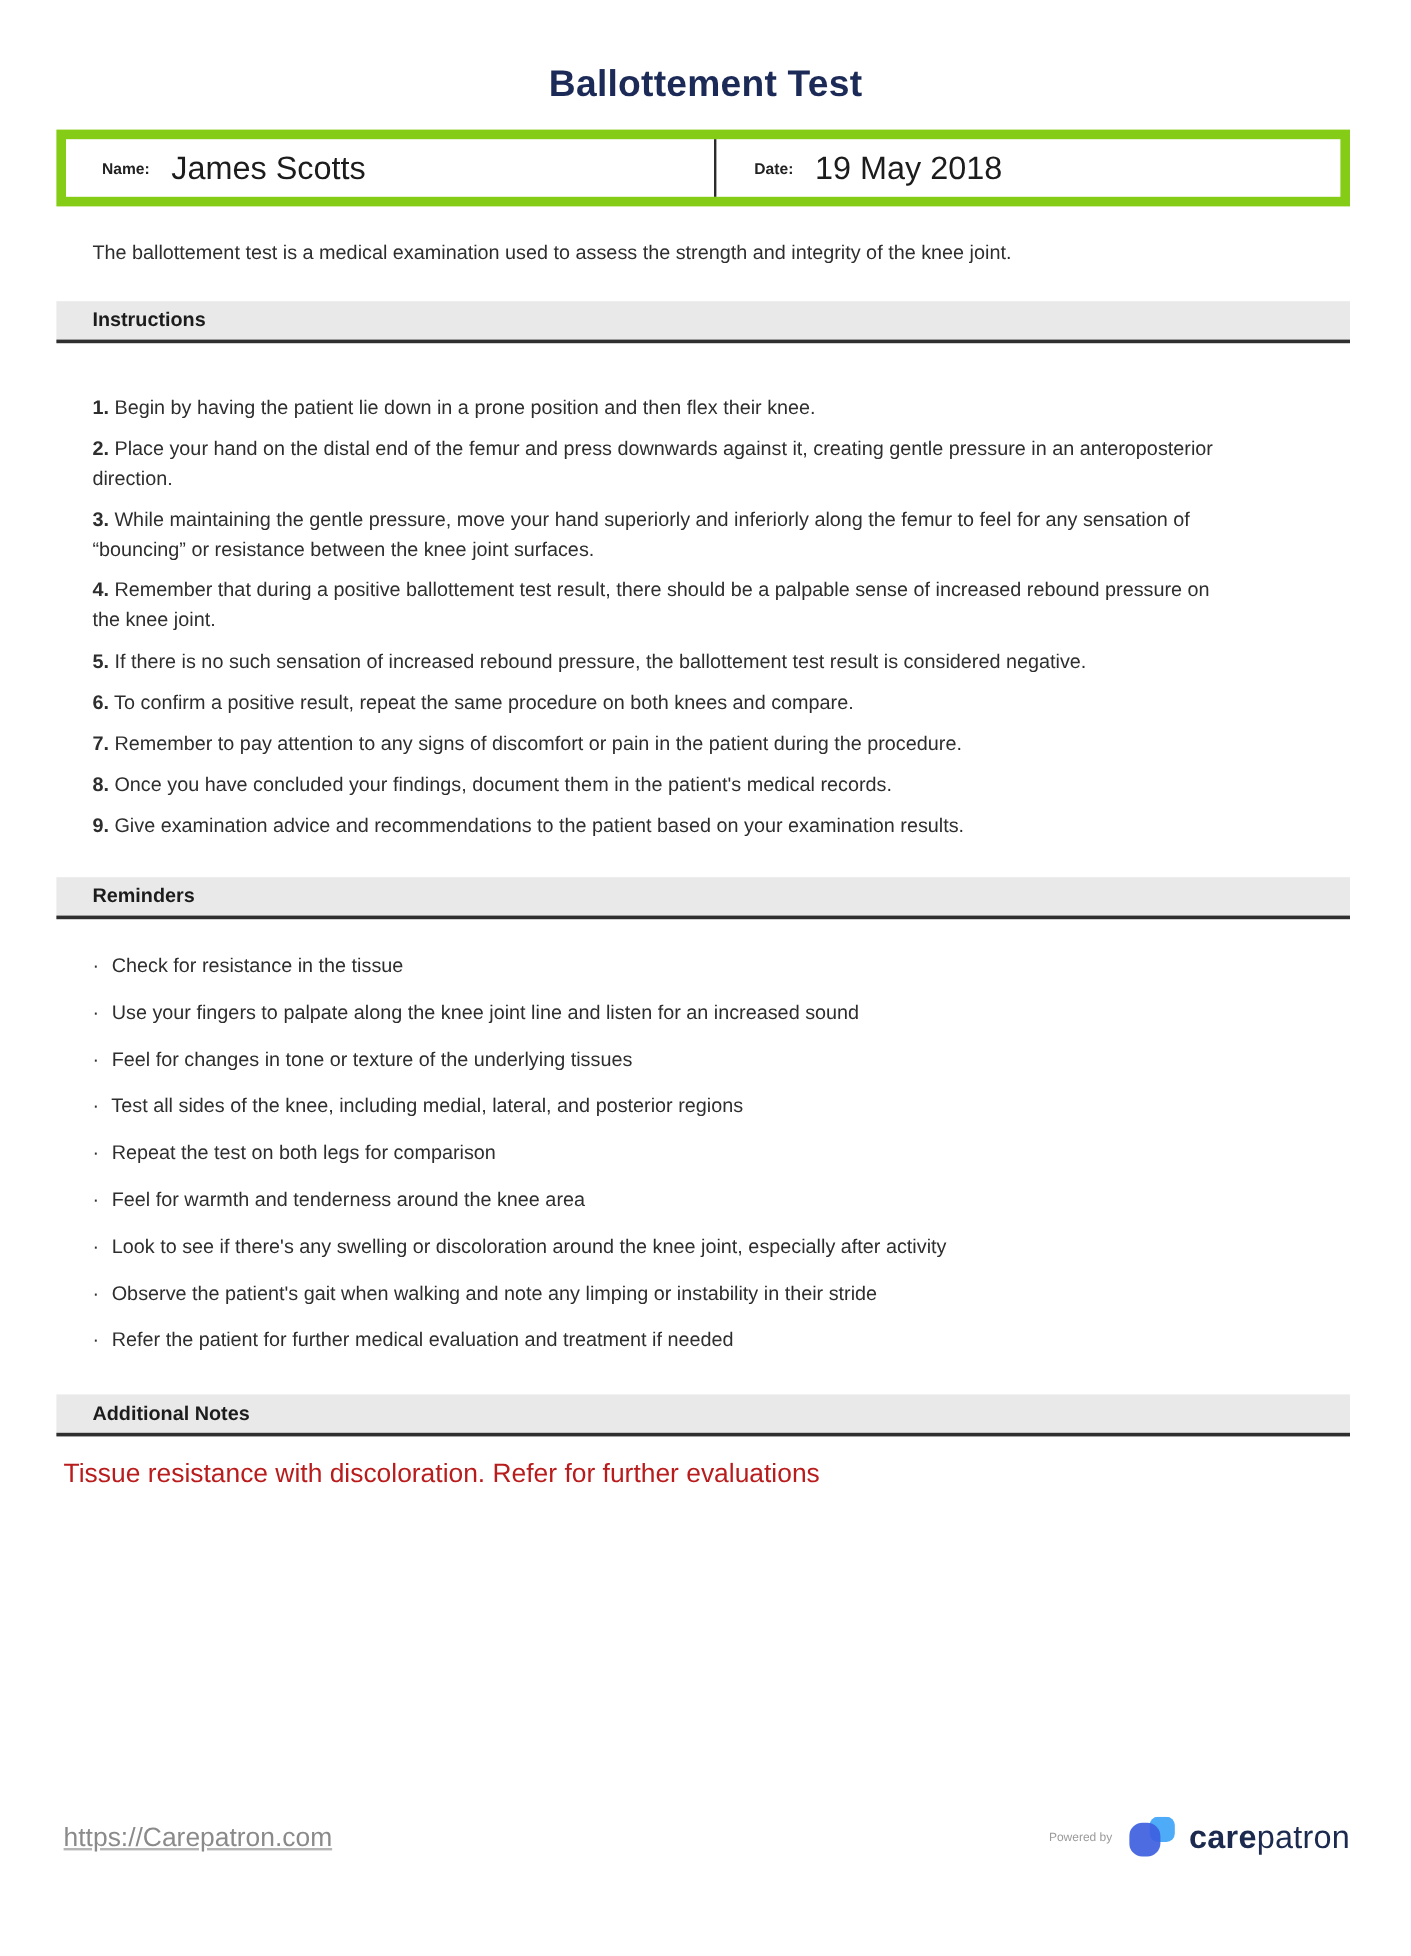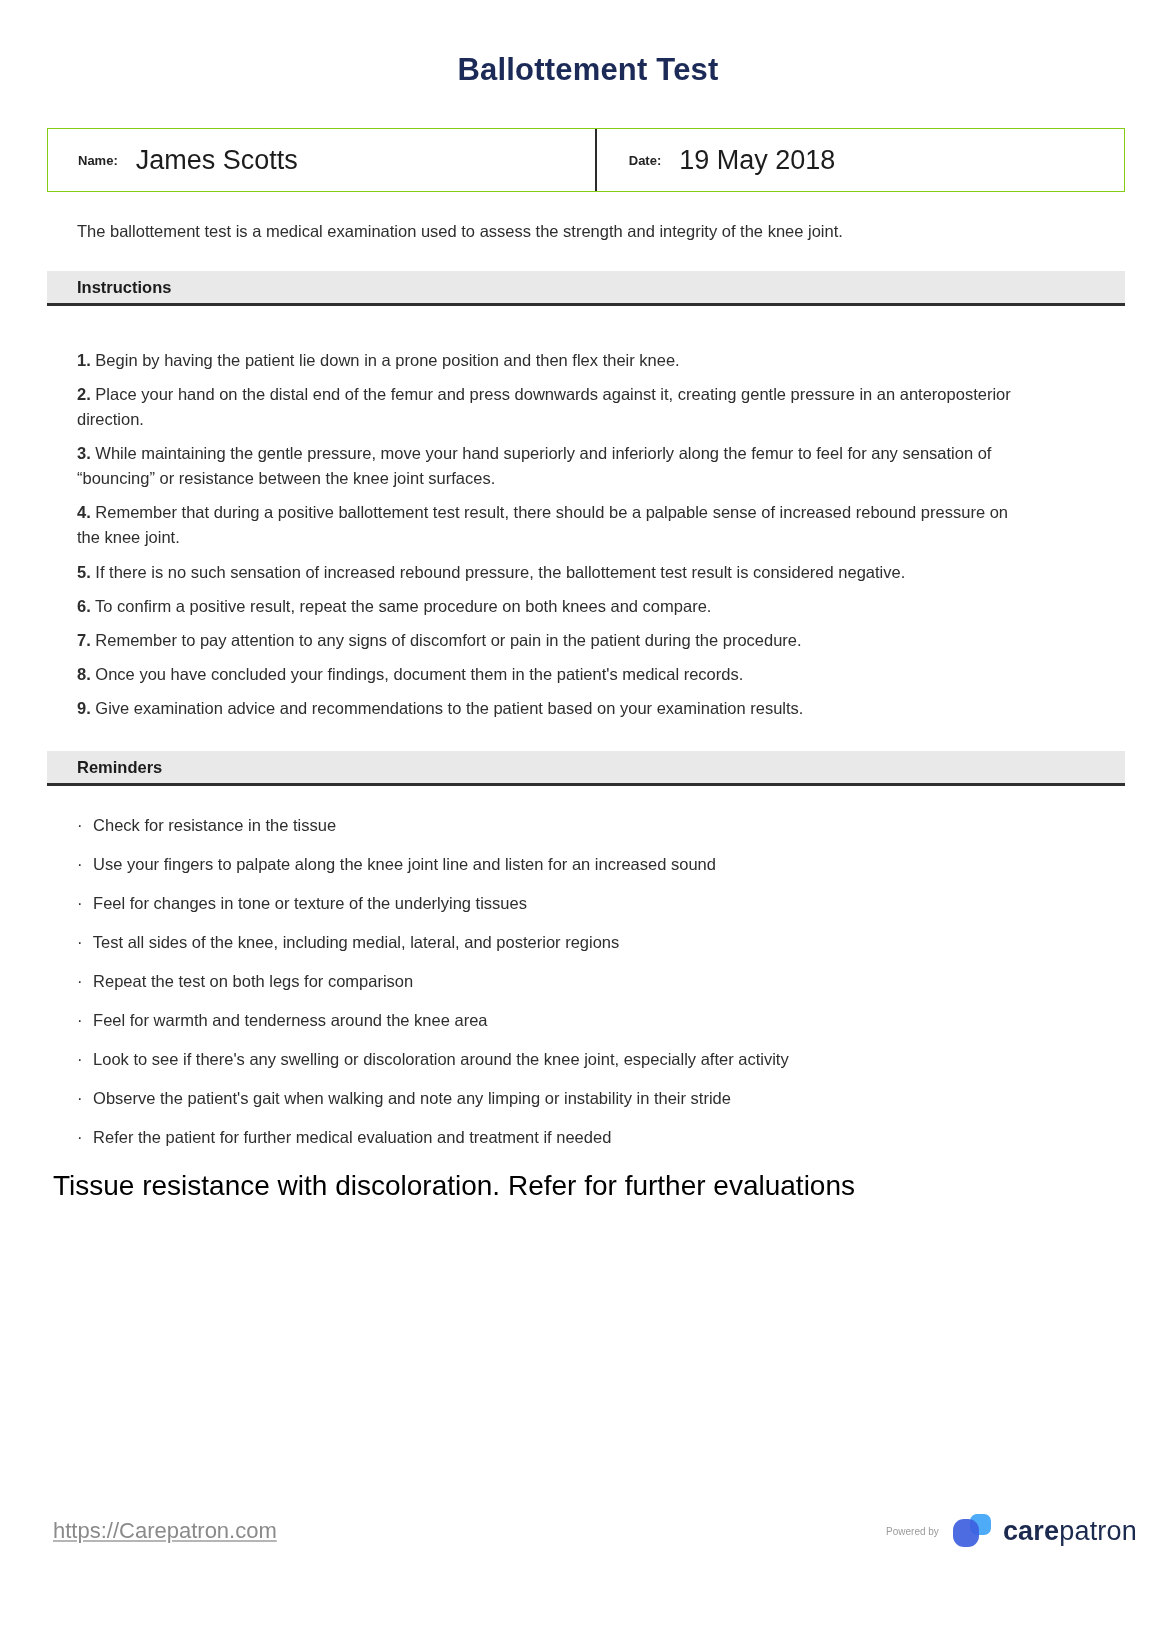--- a/index.html
+++ b/index.html
@@ -21,22 +21,22 @@
     font-weight: bold;
     color: #1c2a57;
     letter-spacing: 0.2px;
   }
 
   .content { margin: 0 51px 0 47px; }
 
   
   .patient-table {
     display: flex;
-    margin-top: 40px;
-    border: 1px solid #84cc16;
+    margin-top: 20px;
+    border: 8px solid #84cc16;
     height: 64px;
   }
   .patient-cell {
     display: flex;
     align-items: center;
     gap: 18px;
     padding-left: 30px;
   }
   .patient-cell.name { width: 51%; border-right: 2px solid #2b2b2b; }
   .patient-cell.date { width: 49%; padding-left: 32px; }
@@ -70,29 +70,29 @@
   }
   .list-item .num { font-weight: bold; }
   .bullet-item { line-height: 1.82; }
   .bullet-glyph { margin-right: 6px; }
 
   .instructions-block { margin-top: 42px; }
   .reminders-block { margin-top: 24px; }
 
   .notes-text {
     margin: 18px 0 0 6px;
-    font-size: 28px;
-    color: #000000;
+    font-size: 22px;
+    color: #b91c1c;
   }
 
   
   .footer {
     position: absolute;
     left: 53px;
-    right: 39px;
+    right: 51px;
     top: 1505px;
     height: 52px;
     display: flex;
     align-items: center;
     justify-content: space-between;
   }
   .footer-link {
     font-size: 22px;
     color: #8a8a8a;
     text-decoration: underline;
@@ -231,20 +231,21 @@
           <span class="bullet-glyph">·</span>
           <span>Observe the patient's gait when walking and note any limping or instability in their stride</span>
         </div>
 
         <div class="list-item bullet-item">
           <span class="bullet-glyph">·</span>
           <span>Refer the patient for further medical evaluation and treatment if needed</span>
         </div>
       </div>
 
+    <div class="section-bar">Additional Notes</div>
 
     <p class="notes-text">Tissue resistance with discoloration. Refer for further evaluations</p>
 
   </div>
 
   <div class="footer">
     <a class="footer-link" href="#">https://Carepatron.com</a>
     <div class="brand">
       <span class="powered-by">Powered by</span>
       <svg width="40" height="34" viewBox="0 0 40 34">

